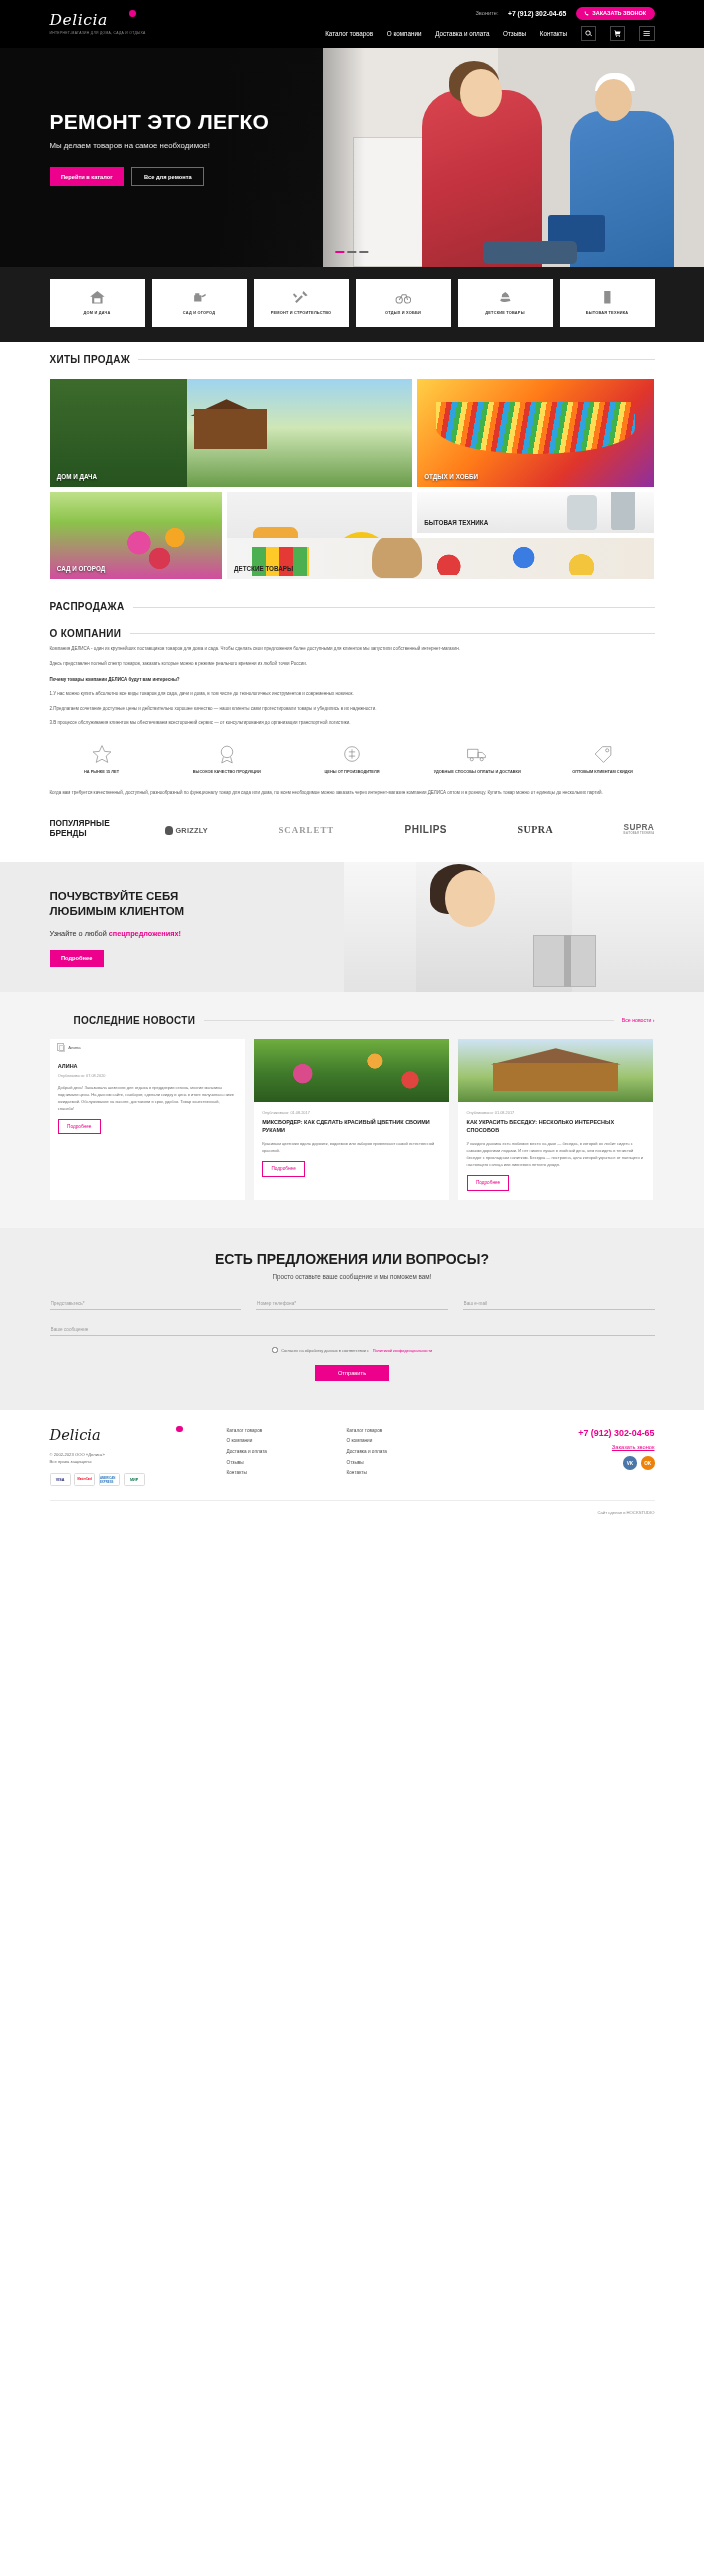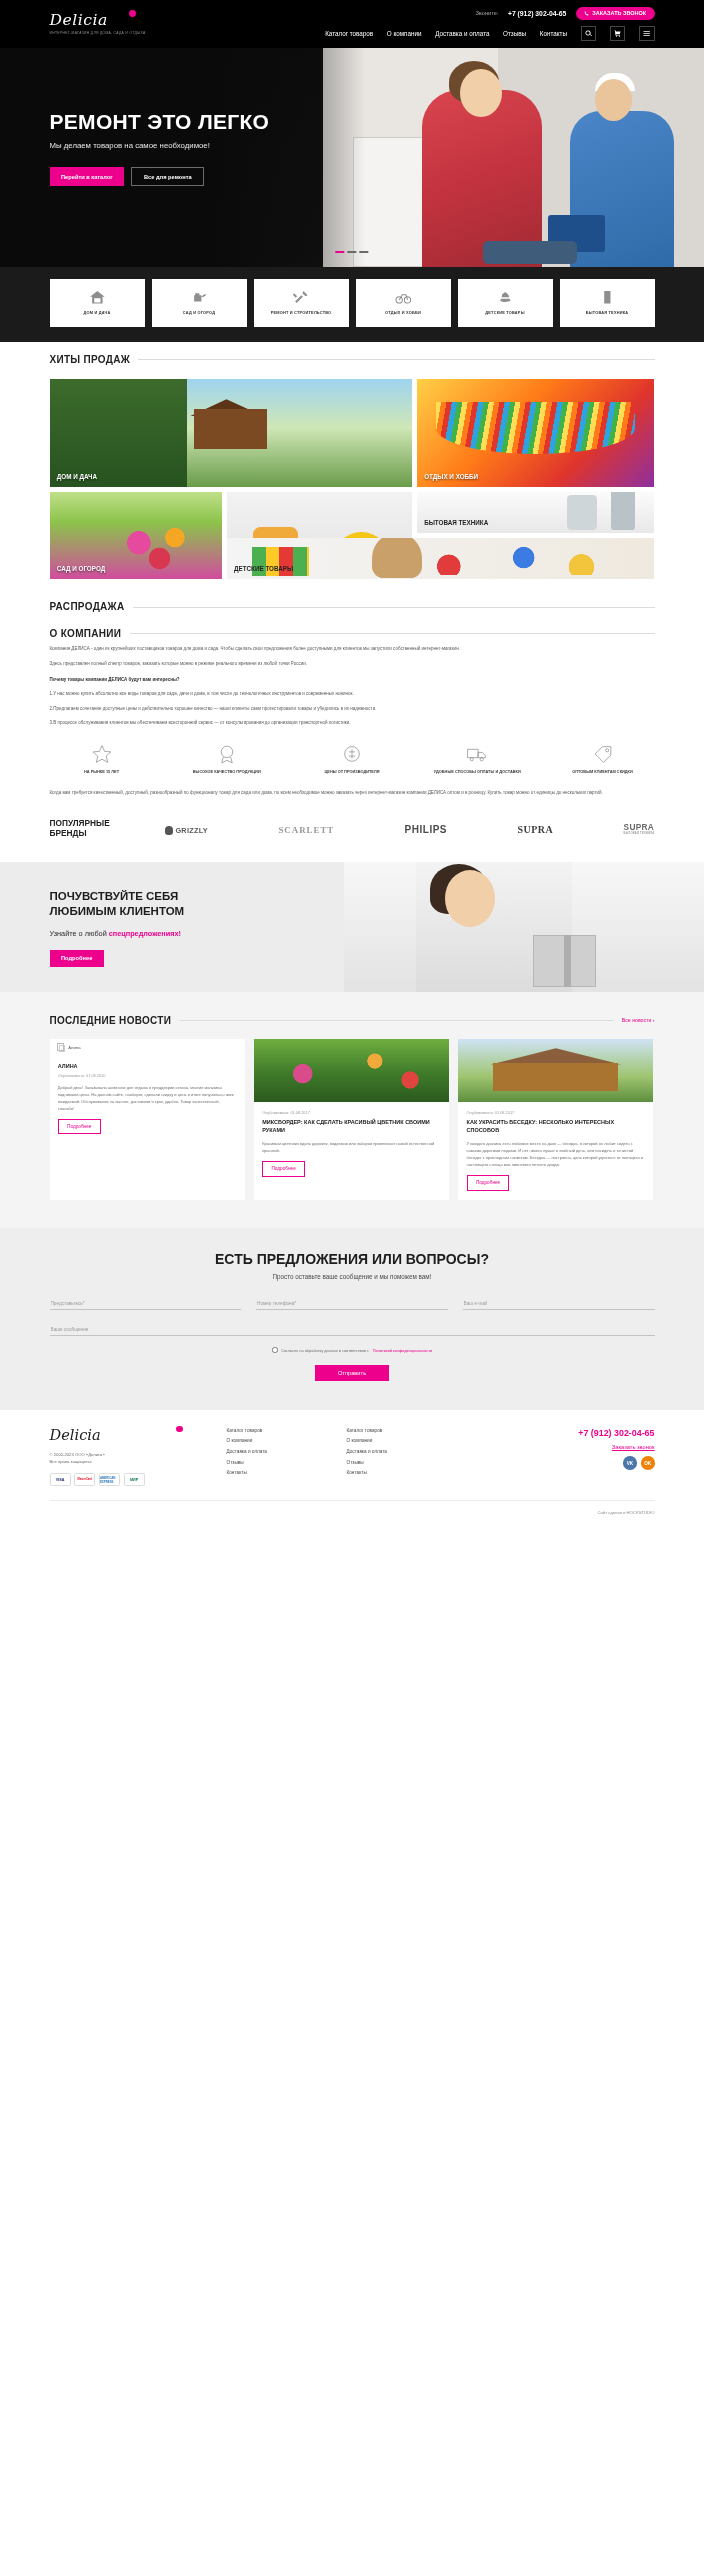--- a/index.html
+++ b/index.html
@@ -275,21 +275,21 @@
     background: linear-gradient(90deg,#ececec 62%, rgba(236,236,236,0) 100%); }
   .promo-inner { position:absolute; left:0; top:0; width:100%; height:100%; }
   .promo-box { width:605px; margin:0 auto; position:relative; height:100%; }
   .promo-title { position:absolute; left:0; top:27px; font-size:11.5px; font-weight:bold; color:#1d1d1d; line-height:1.35; text-transform:uppercase; }
   .promo-sub { position:absolute; left:0; top:67px; font-size:7.3px; color:#2b2b2b; }
   .promo-sub b { color:#ec008c; }
   .promo-btn { position:absolute; left:0; top:88px; }
 
   
   .news { background:#f4f4f4; padding: 23px 0 28px; }
-  .news-head { display:flex; align-items:center; }
+  .news-head { display:flex; align-items:center;margin-left:24px; }
   .news-head .sec-title { flex:1; }
   .news-all { color:#ec008c; font-size:5.2px; margin-left:7.3px; text-decoration:none; white-space:nowrap; }
   .news-grid { margin-top:13.6px; display:flex; gap:9.4px; }
   .news-card { background:#fff; width:195px; }
   .news-card .thumb { height:63px; position:relative; overflow:hidden; }
   .thumb-review { background:#ffffff; height:15.6px; display:flex; align-items:center; gap:4.2px; padding:0 7.3px; }
   .thumb-review .ph {
     width:7.3px; height:7.3px; border:0.5px solid #bbb; position:relative; background:#fafafa;
   }
   .thumb-review .ph::after { content:""; position:absolute; left:1px; top:1px; width:4.7px; height:4.7px; border:0.5px solid #cfcfcf; }

